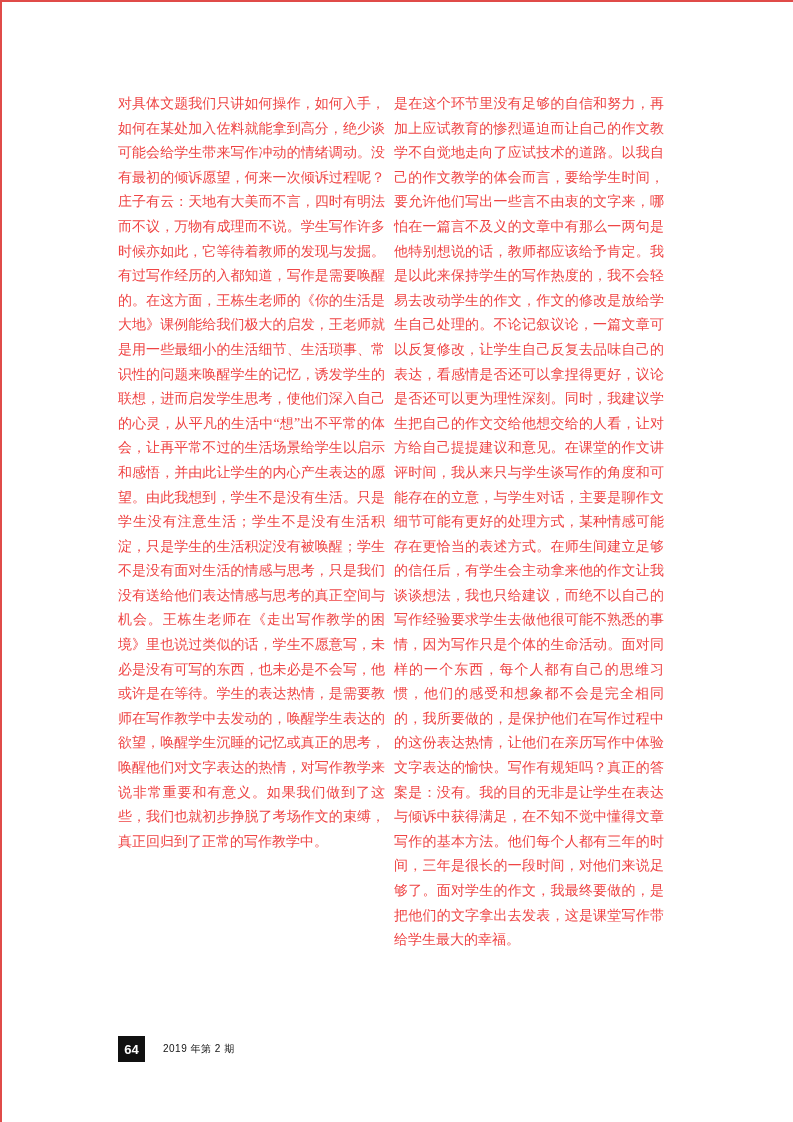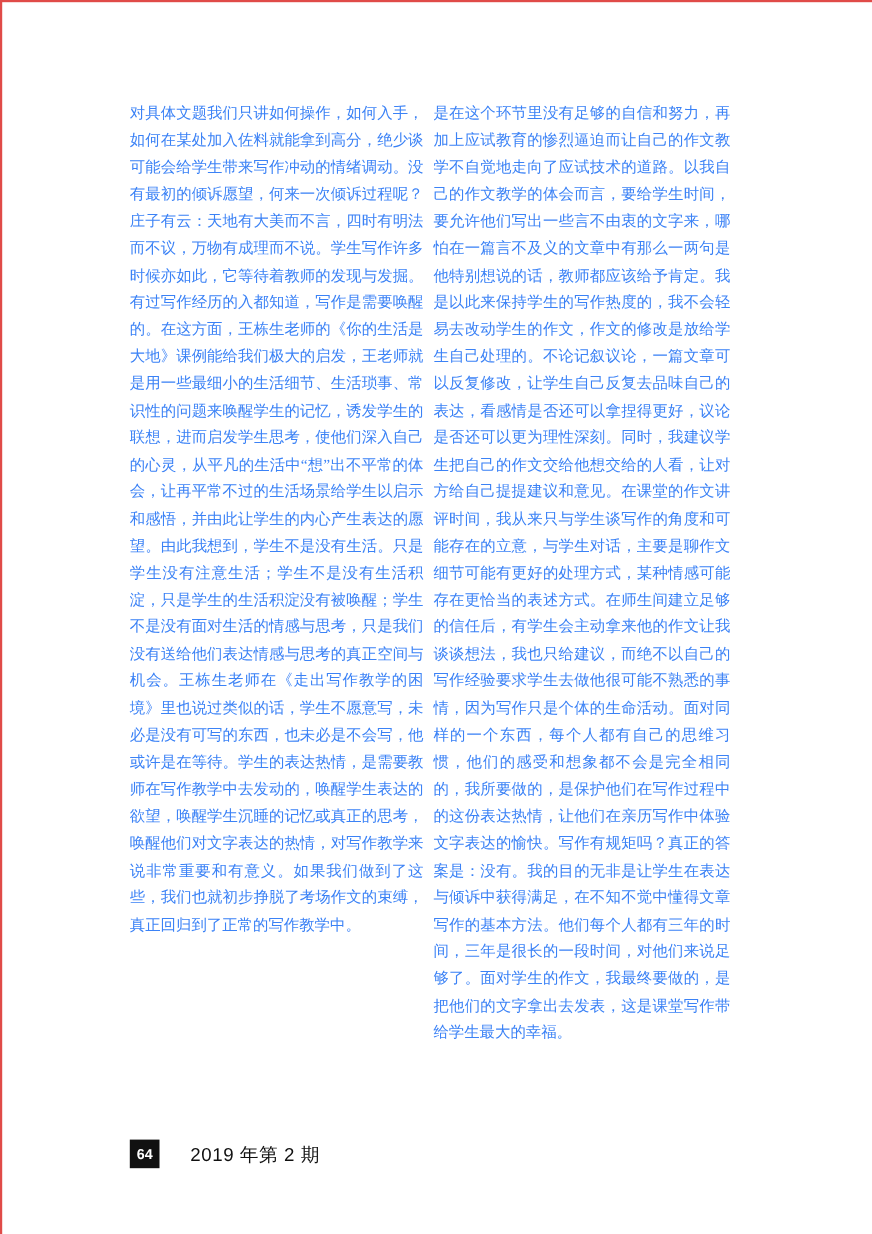--- a/index.html
+++ b/index.html
@@ -22,48 +22,48 @@
     width: 2px; height: 100%;
     background: #e04b48;
   }
   .col {
     position: absolute;
     top: 92px;
     font-size: 14px;
     line-height: 24.6px;
     text-align: justify;
     text-justify: inter-ideograph;
-    color: #3b82f6;
+    color: #ef4444;
   }
   .col-left  { left: 118px; width: 267px; }
   .col-right { left: 394px; width: 270px; }
   .para { margin: 0; }
   .para.indent { text-indent: 2em; }
   .footer {
     position: absolute;
     left: 118px;
     top: 1036px;
     display: flex;
     align-items: center;
-    gap: 28px;
+    gap: 18px;
     font-family: "Liberation Sans", "DejaVu Sans", sans-serif;
   }
   .pagenum {
     display: inline-flex;
     align-items: center;
     justify-content: center;
     width: 27px;
     height: 26px;
     background: #111111;
     color: #ffffff;
     font-size: 13px;
     font-weight: bold;
   }
   .issue {
-    font-size: 17px;
+    font-size: 10px;
     color: #111111;
     letter-spacing: 0.5px;
   }
 </style>
 </head>
 <body>
 
 <div class="page">
 
   <div class="border-top"></div>

